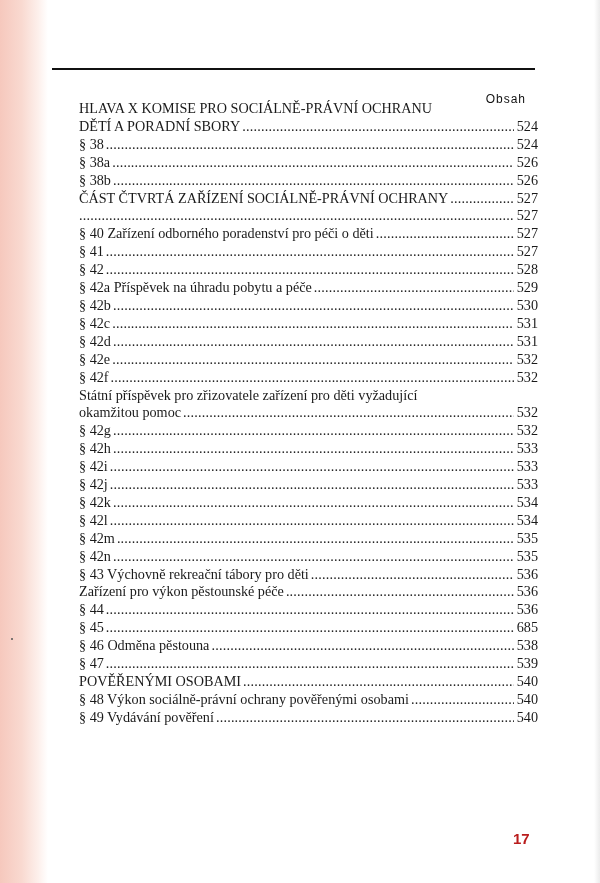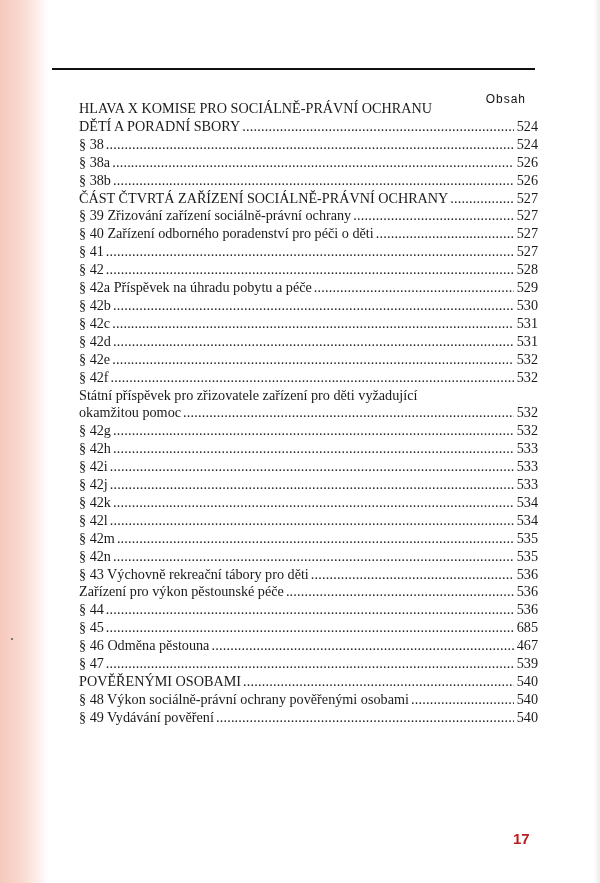--- a/index.html
+++ b/index.html
@@ -93,21 +93,20 @@
     </div>
     <div>
       <div class="entry">
         <span class="text">ČÁST ČTVRTÁ ZAŘÍZENÍ SOCIÁLNĚ-PRÁVNÍ OCHRANY</span>
         <span class="leader"></span>
         <span class="page">527</span>
       </div>
     </div>
     <div>
       <div class="entry">
-        <span class="text">§ 39 Zřizování zařízení sociálně-právní ochrany</span>
         <span class="leader"></span>
         <span class="page">527</span>
       </div>
     </div>
     <div>
       <div class="entry">
         <span class="text">§ 40 Zařízení odborného poradenství pro péči o děti</span>
         <span class="leader"></span>
         <span class="page">527</span>
       </div>
@@ -257,21 +256,21 @@
       <div class="entry">
         <span class="text">§ 45</span>
         <span class="leader"></span>
         <span class="page">685</span>
       </div>
     </div>
     <div>
       <div class="entry">
         <span class="text">§ 46 Odměna pěstouna</span>
         <span class="leader"></span>
-        <span class="page">467</span>
+        <span class="page">538</span>
       </div>
     </div>
     <div>
       <div class="entry">
         <span class="text">§ 47</span>
         <span class="leader"></span>
         <span class="page">539</span>
       </div>
     </div>
     <div>

